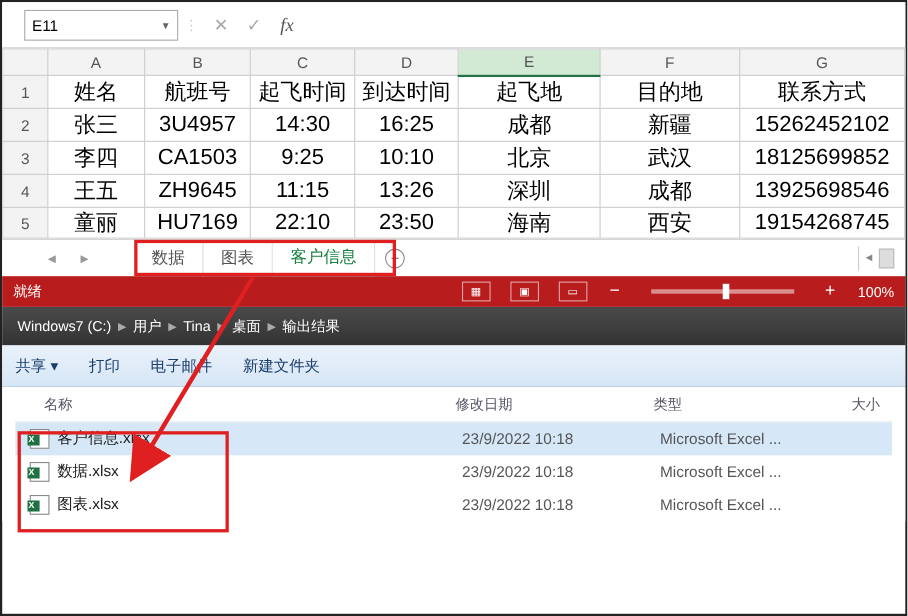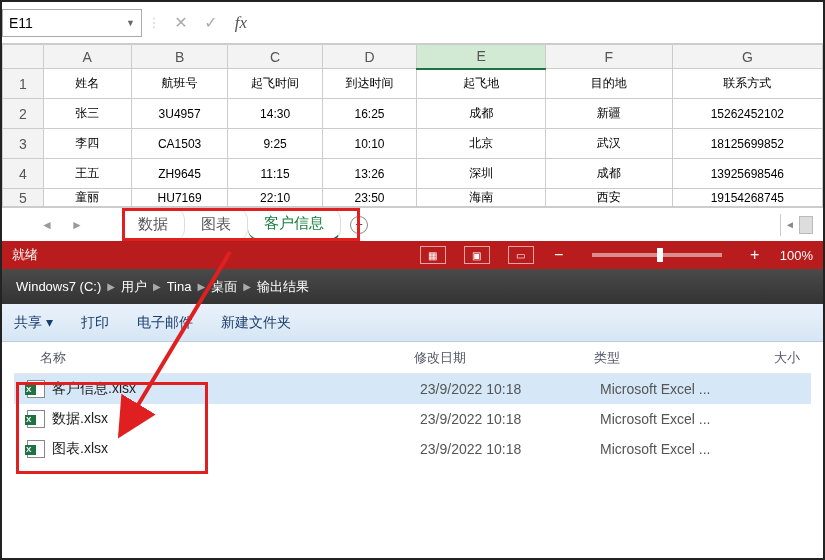--- a/index.html
+++ b/index.html
@@ -1,42 +1,42 @@
 <!DOCTYPE html>
 <html><head>
   <meta charset="utf-8">
   <style>
     * { margin: 0; padding: 0; box-sizing: border-box; }
     body { font-family: "Microsoft YaHei", Arial, sans-serif; font-size: 13px; background: #fff; width: 825px; height: 560px; overflow: hidden; position: relative; }
     
     
-    .formula-bar { display: flex; align-items: center; height: 42px; border-bottom: 1px solid #ccc; padding: 0 0; background: #fff; }
+    .formula-bar { display: flex; align-items: center; height: 42px; border-bottom: 1px solid #ccc; padding: 0 20px; background: #fff; }
     .name-box { width: 140px; height: 28px; border: 1px solid #aaa; display: flex; align-items: center; justify-content: space-between; padding: 0 6px; font-size: 14px; }
     .name-box-arrow { font-size: 9px; color: #666; }
     .fb-sep { width: 24px; display: flex; justify-content: center; color: #ccc; }
     .fb-btn { width: 30px; display: flex; justify-content: center; color: #aaa; font-size: 16px; }
     .fb-fx { font-style: italic; font-family: Georgia, serif; font-size: 17px; color: #555; }
     
     
     .grid-area { background: #fff; position: relative; }
     .grid { border-collapse: collapse; width: 100%; }
     .grid th { background: #f3f3f3; border: 1px solid #ccc; text-align: center; font-weight: normal; color: #555; font-size: 14px; height: 24px; }
     .grid th.rowhdr { width: 38px; background: #f3f3f3; }
     .grid th.sel { background: #d2ead3; border-bottom: 2px solid #217346; }
-    .grid td { border: 1px solid #ccc; text-align: center; height: 30px; font-size: 12px; padding: 0 4px; }
+    .grid td { border: 1px solid #ccc; text-align: center; height: 30px; font-size: 20px; padding: 0 4px; }
     .grid td.rownum { background: #f3f3f3; color: #555; font-size: 14px; width: 38px; }
     .col-A { width: 82px; } .col-B { width: 90px; } .col-C { width: 88px; } .col-D { width: 88px; }
     .col-E { width: 120px; } .col-F { width: 118px; } .col-G { width: 140px; }
     .truncated td { height: 18px; overflow: hidden; }
     
     
     .tabs-row { display: flex; align-items: center; height: 34px; background: #fff; border-top: 1px solid #ccc; position: relative; }
     .tabs-nav { width: 120px; display: flex; justify-content: center; gap: 18px; color: #999; font-size: 12px; }
     .sheet-tabs { display: flex; align-items: stretch; height: 100%; }
-    .sheet-tab { padding: 0 16px; display: flex; align-items: center; font-size: 15px; color: #555; border-right: 1px solid #ddd; cursor: pointer; border-radius: 12px; }
+    .sheet-tab { padding: 0 16px; display: flex; align-items: center; font-size: 15px; color: #555; border-right: 1px solid #ddd; cursor: pointer; }
     .sheet-tab.active { color: #15803d; border-bottom: 2px solid #217346; background: #fff; }
     .add-sheet { width: 36px; display: flex; align-items: center; justify-content: center; color: #555; font-size: 18px; border: 1px solid transparent; }
     .add-circle { border: 1px solid #888; border-radius: 50%; width: 18px; height: 18px; display: flex; align-items: center; justify-content: center; font-size: 13px; }
     .scroll-hint { margin-left: auto; display: flex; align-items: center; padding-right: 10px; gap: 4px; }
     .scroll-hint .vbar { width: 1px; height: 22px; background: #ccc; }
     .scroll-hint .sq { width: 14px; height: 18px; background: #ddd; border: 1px solid #bbb; }
     
     .tabs-hl { position: absolute; left: 120px; top: 0; width: 238px; height: 33px; border: 3px solid #e02020; pointer-events: none; }
     
     

